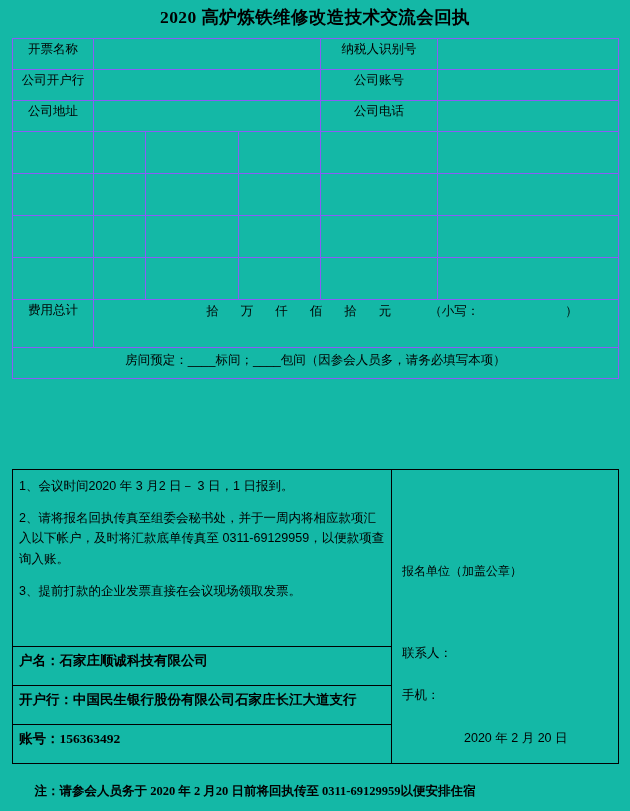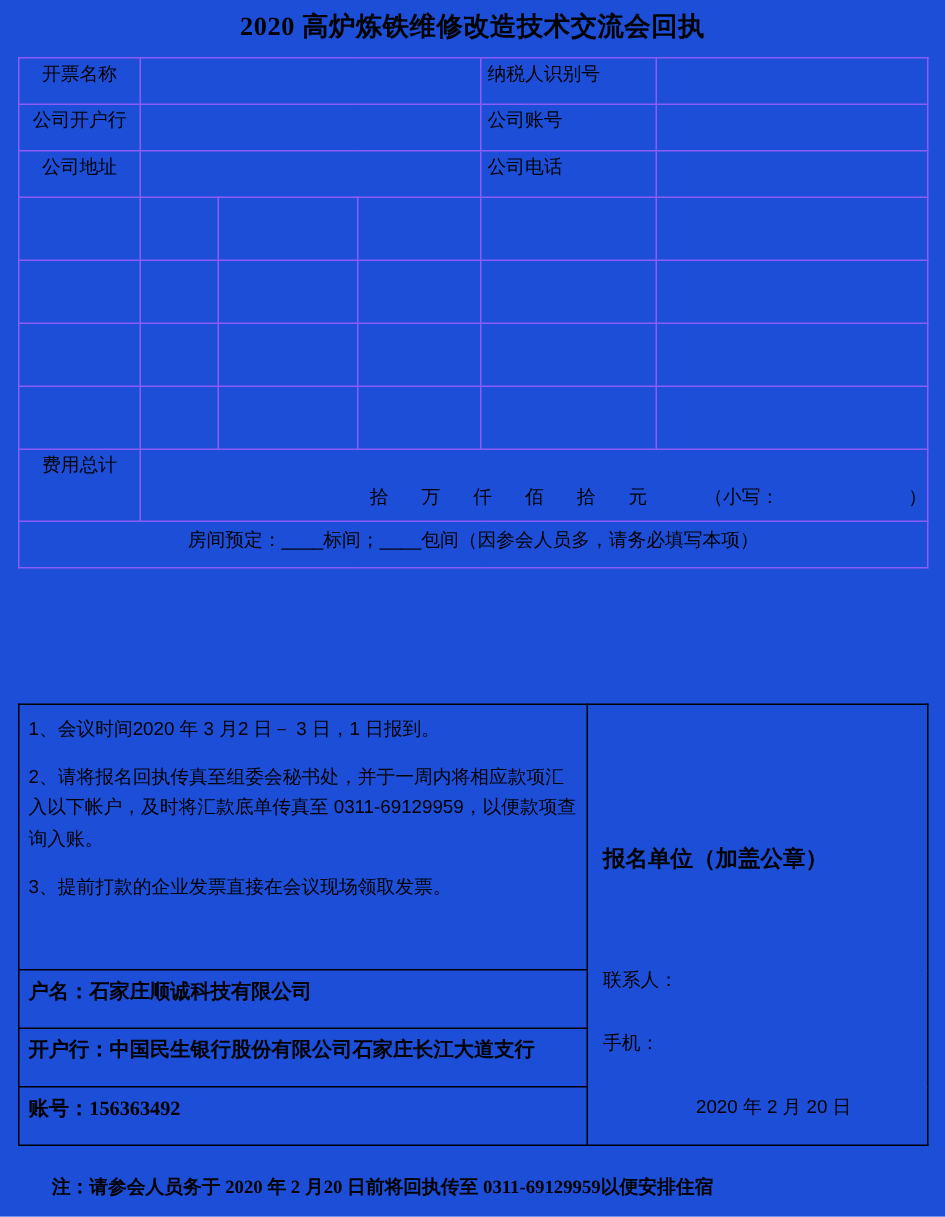--- a/index.html
+++ b/index.html
@@ -11,21 +11,21 @@
     width: 630px;
     height: 811px;
     font-family: "Liberation Sans", sans-serif;
     color: #000000;
     overflow: hidden;
   }
   #page {
     position: relative;
     width: 630px;
     height: 811px;
-    background: #1d4ed8;
+    background: #14b8a6;
   }
 
   
   .doc-title {
     position: absolute;
     left: 0;
     top: 5px;
     width: 630px;
     text-align: center;
     font-family: "Liberation Serif", serif;
@@ -57,21 +57,21 @@
     padding: 3px 4px 0 4px;
     display: block;
   }
 
   
   .lbl-left {
     text-align: center;
     white-space: nowrap;
   }
   .lbl-mid {
-    text-align: left;
+    text-align: center;
     white-space: nowrap;
   }
 
   .row-h-top   { height: 31px; }
   .row-h-data  { height: 42px; }
   .row-h-colhd { height: 31px; }
   .row-h-fee   { height: 48px; }
   .row-h-room  { height: 31px; }
 
   .colhead {
@@ -81,23 +81,22 @@
   }
   .colhead-narrow {
     text-align: center;
     letter-spacing: 0px;
     white-space: nowrap;
   }
 
   .fee-line {
     display: block;
     padding: 4px 0 0 0;
-    text-align: right;
-    white-space: nowrap;
-    margin-top: 20px;
+    text-align: center;
+    white-space: nowrap;
   }
   .fee-amount {
     display: inline-block;
     margin-left: 72px;
     letter-spacing: 0px;
   }
   .fee-amount span.ch { margin-right: 22px; }
   .fee-small { margin-left: 16px; }
   .fee-paren-gap { display: inline-block; width: 86px; }
 
@@ -147,23 +146,22 @@
   }
 
   .right-cell-inner {
     position: relative;
     height: 100%;
   }
   .rc-unit {
     position: absolute;
     left: 10px;
     top: 93px;
-    font-size: 15px;
-    white-space: nowrap;
-    font-weight: bold;
+    font-size: 12px;
+    white-space: nowrap;
   }
   .rc-contact {
     position: absolute;
     left: 10px;
     top: 175px;
     font-size: 12.5px;
     white-space: nowrap;
   }
   .rc-mobile {
     position: absolute;

